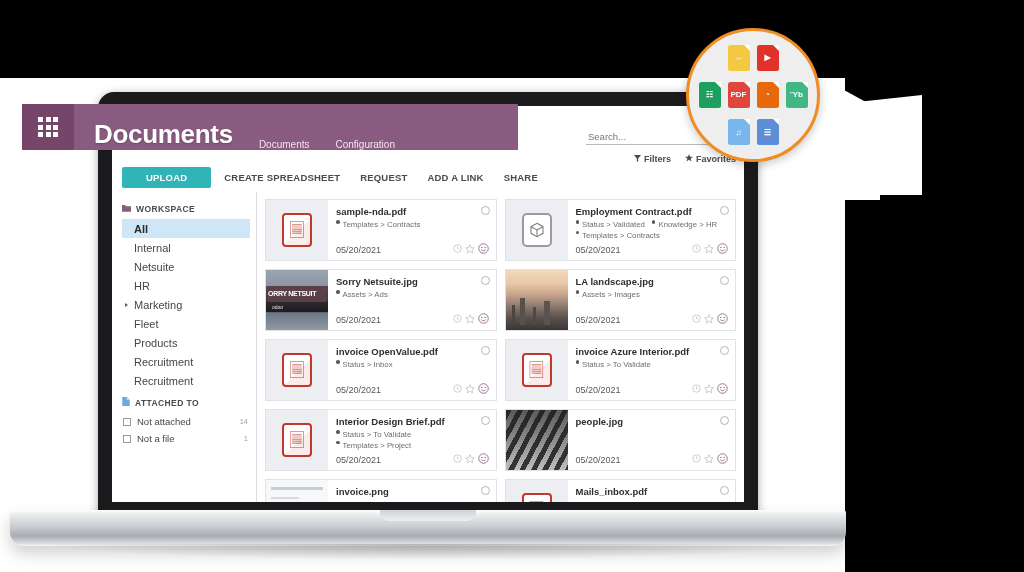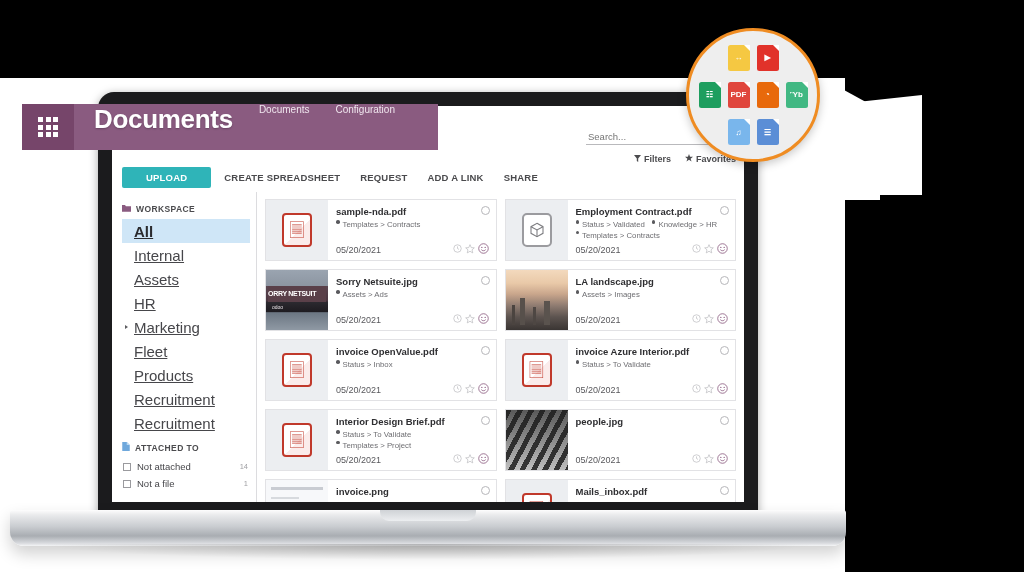--- a/index.html
+++ b/index.html
@@ -87,22 +87,22 @@
 
   #body { position: absolute; left: 0; top: 86px; right: 0; bottom: 0; display: flex; }
 
   #sidebar { width: 145px; border-right: 1px solid #dcdcdf; padding: 8px 0 0 10px; background: #fff; }
   .sec-head {
     display: flex; align-items: center; gap: 5px;
     font-size: 8.5px; font-weight: bold; color: #4b4b4e;
     letter-spacing: .4px; margin: 4px 0 5px 0;
   }
   .sb-item {
-    font-size: 15px; color: #46464a; padding: 3.5px 6px 3.5px 12px;
-    cursor: pointer; position: relative; white-space: nowrap; text-decoration: underline;
+    font-size: 11px; color: #46464a; padding: 3.5px 6px 3.5px 12px;
+    cursor: pointer; position: relative; white-space: nowrap;
   }
   .sb-item.active { background: #cfe6f7; font-weight: bold; color: #2b2b2e; margin-right: 6px; }
   .caret {
     position: absolute; left: 3px; top: 50%; transform: translateY(-50%);
     width: 0; height: 0; border-left: 3.5px solid #5d5d61;
     border-top: 2.6px solid transparent; border-bottom: 2.6px solid transparent;
   }
   .chk-row {
     display: flex; align-items: center; gap: 6px;
     font-size: 9.5px; color: #46464a; padding: 3px 8px 3px 1px; cursor: pointer;
@@ -176,22 +176,22 @@
 
   
   #hdr { position: absolute; left: 22px; top: 104px; width: 420px; height: 46px; }
   #hdr-apps {
     position: absolute; left: 0; top: 0; width: 52px; height: 46px;
     background: #76456a; display: flex; align-items: center; justify-content: center;
   }
   #apps-grid { display: grid; grid-template-columns: repeat(3,5px); gap: 2.5px; }
   #apps-grid i { width: 5px; height: 5px; background: #fff; display: block; }
   #hdr-main {
-    position: absolute; left: 52px; top: 0; width: 364px; height: 46px;
-    background: #8a5b80; display: flex; align-items: flex-start; padding-left: 20px; gap: 26px;
+    position: absolute; left: 52px; top: 0; width: 444px; height: 46px;
+    background: #8a5b80; display: flex; align-items: flex-end; padding-left: 20px; gap: 26px;
   }
   #hdr-title {
     color: #fff; font-size: 26px; font-weight: bold; letter-spacing: -.3px;
     text-shadow: 0 1px 2px rgba(0,0,0,.25);
   }
   .hdr-menu { color: #f0e6ee; font-size: 10px; cursor: pointer; }
 </style>
 </head>
 <body>
 
@@ -251,21 +251,21 @@
               <span>WORKSPACE</span>
             </div>
             <div>
               <div class="sb-item active">
                 <span>All</span>
               </div>
               <div class="sb-item">
                 <span>Internal</span>
               </div>
               <div class="sb-item">
-                <span>Assets</span>
+                <span>Netsuite</span>
               </div>
               <div class="sb-item">
                 <span>HR</span>
               </div>
               <div class="sb-item">
                 <span class="caret"></span>
                 <span>Marketing</span>
               </div>
               <div class="sb-item">
                 <span>Fleet</span>

